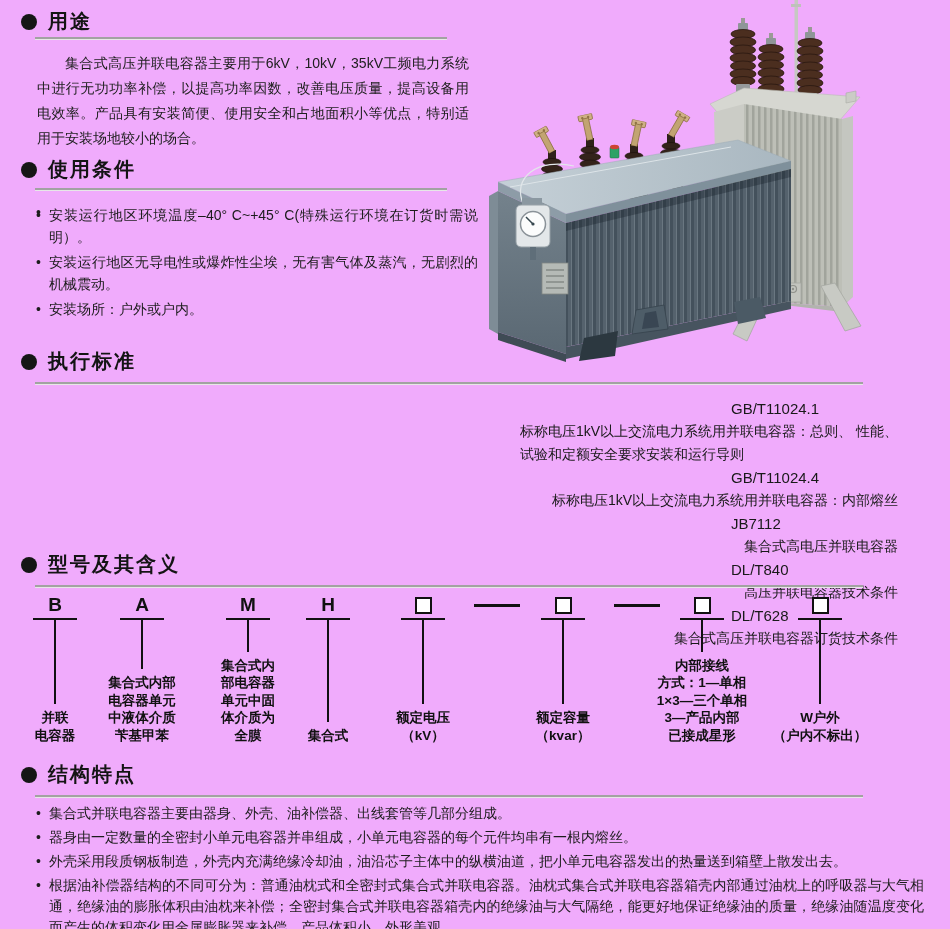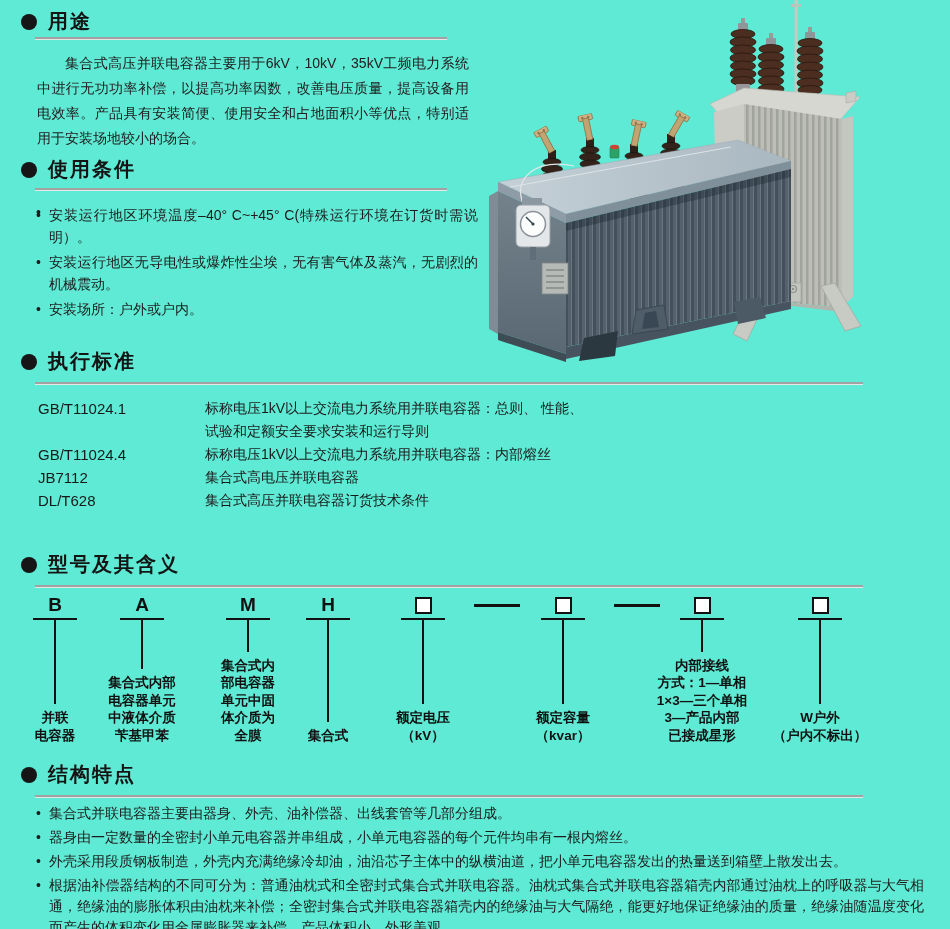--- a/index.html
+++ b/index.html
@@ -1,18 +1,18 @@
 <!DOCTYPE html>
 <html><head>
 <meta charset="utf-8">
 <style>
   html,body { margin:0; padding:0; background:#ffffff; }
   .page {
     position:relative; width:950px; height:929px; margin:0 auto;
-    background:#5eead4; overflow:hidden; color:#1c1c1c;
+    background:#f0abfc; overflow:hidden; color:#1c1c1c;
     font-family:"Liberation Sans","DejaVu Sans",sans-serif;
   }
   
   .shead { position:absolute; left:21px; display:flex; align-items:center; gap:11px; }
   .sdot  { width:16px; height:16px; border-radius:50%; background:#161616; flex:0 0 auto; }
   .stitle{ font-size:20px; font-weight:bold; letter-spacing:2px; color:#141414; white-space:nowrap; }
   .hr    { position:absolute; left:35px; height:2px; background:#a2a2a2; border-bottom:1px solid #e7e7e7; }
   .hr.short { width:412px; }
   .hr.long  { width:828px; }
   #head-usage      { top:8px; }   #hr-usage      { top:37px; }
@@ -29,21 +29,21 @@
 
   
   .blist { position:absolute; }
   #conditions-list { left:36px; top:201px; width:442px; font-size:14px; line-height:22px; }
   #structure-list  { left:36px; top:803px; width:888px; font-size:14px; line-height:21px; }
   .bitem { position:relative; padding-left:13px; margin-bottom:3px; text-align:justify; }
   .bdot  { position:absolute; left:0; top:0; }
 
   
   .standards { position:absolute; left:38px; top:397px; width:860px; }
-  .std-row  { display:flex; align-items:flex-start; }
+  .std-row  { display:flex; align-items:flex-end;flex-direction:column; }
   .std-code { width:167px; flex:0 0 auto; font-size:15px; line-height:23px; color:#191919; }
   .std-desc { flex:1; font-size:14px; line-height:23px; white-space:pre-line; color:#191919; }
 
   
   .diagram { position:absolute; left:0; top:592px; width:950px; height:152px; }
   .mcol { position:absolute; top:0; height:152px; display:flex; flex-direction:column; align-items:center; }
   .msym  { height:26px; display:flex; align-items:center; justify-content:center;
            font-size:19px; font-weight:bold; color:#111; }
   .mbox  { width:13px; height:13px; border:2px solid #111; background:#fff; }
   .mbar  { width:44px; height:2px; background:#111; flex:0 0 auto; }
@@ -272,20 +272,24 @@
     </div>
     <div class="std-row">
       <div class="std-code">GB/T11024.4</div>
       <div class="std-desc">标称电压1kV以上交流电力系统用并联电容器：内部熔丝</div>
     </div>
     <div class="std-row">
       <div class="std-code">JB7112</div>
       <div class="std-desc">集合式高电压并联电容器</div>
     </div>
     <div class="std-row">
+      <div class="std-code">DL/T840</div>
+      <div class="std-desc">高压并联电容器技术条件</div>
+    </div>
+    <div class="std-row">
       <div class="std-code">DL/T628</div>
       <div class="std-desc">集合式高压并联电容器订货技术条件</div>
     </div>
   </div>
 
   <div class="shead" id="head-model">
     <span class="sdot"></span>
     <span class="stitle">型号及其含义</span>
   </div>
   <div class="hr long" id="hr-model"></div>

